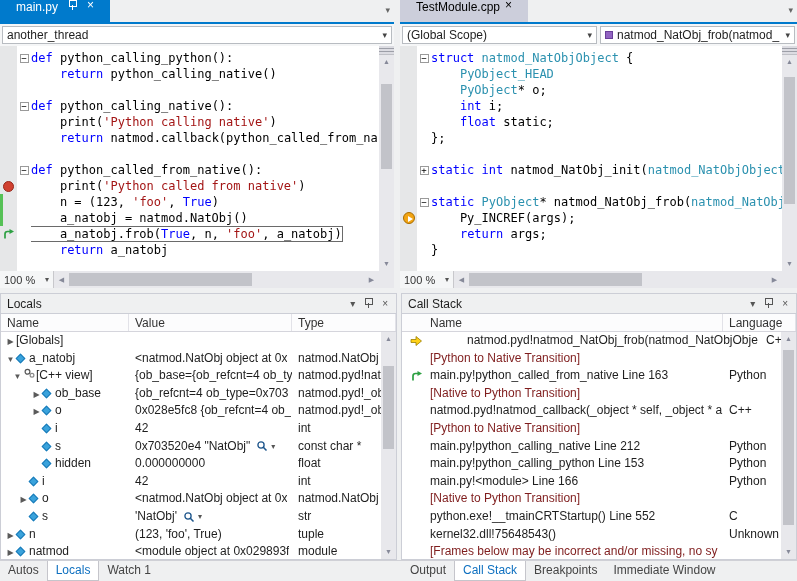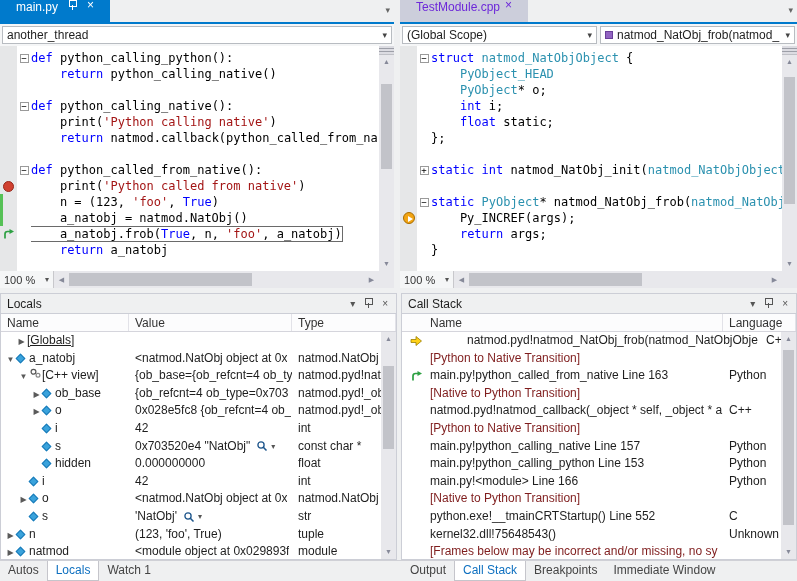--- a/index.html
+++ b/index.html
@@ -10,21 +10,21 @@
   
   .editors { display:flex; height:288px; }
   .pane { display:flex; flex-direction:column; background:#ffffff; }
   .pane.left  { width:394px; }
   .pane.right { width:397px; }
   .vsplit { width:6px; background:#eff0f1; }
 
   .tabstrip { height:22px; background:#eff0f1; display:flex; align-items:stretch; position:relative; }
   .doc-tab { display:flex; align-items:flex-start; gap:5px; padding:0 16px; font-size:12px; cursor:default; }
   .doc-tab.active { background:#007acc; color:#ffffff; }
-  .doc-tab.inactive { background:#cccedb; color:#6d28d9; }
+  .doc-tab.inactive { background:#cccedb; color:#000000; }
   .tab-close { font-size:12px; line-height:10px; }
   .strip-overflow { position:absolute; right:4px; top:5px; color:#666; font-size:9px; }
   .tab-underline { height:2px; background:#007acc; }
 
   .navbar { height:22px; background:#f5f6f7; display:flex; gap:3px; padding:2px 2px; }
   .combo { flex:1; height:18px; background:#ffffff; border:1px solid #b8bcc1; display:flex; align-items:center; padding:0 4px; overflow:hidden; white-space:nowrap; }
   .combo .combo-text { flex:1; overflow:hidden; white-space:nowrap; }
   .combo .combo-btn { color:#444; font-size:9px; padding-left:4px; }
   .ic-method { width:8px; height:8px; background:#9264c2; border:1px solid #6a3f99; margin-right:4px; flex:none; }
 
@@ -353,35 +353,35 @@
         <span class="th-icon">×</span>
       </div>
       <div class="grid-header">
         <div class="gh" style="width:128px;">Name</div>
         <div class="gh" style="width:163px;">Value</div>
         <div class="gh" style="flex:1;">Type</div>
       </div>
       <div class="grid-body">
         <div class="rows" id="locals-rows">
             <div class="grow">
-              <span class="cell" style="width: 128px; flex: 0 0 auto; padding-left: 15px; text-decoration: underline;"><span class="exp">▶</span><span>[Globals]</span></span>
+              <span class="cell" style="width: 128px; flex: 0 0 auto; padding-left: 4px;"><span class="exp">▶</span><span>[Globals]</span></span>
               <span class="cell" style="width: 163px; flex: 0 0 auto; padding-left: 6px; display: flex; align-items: center;">
                 <span style="overflow: hidden; white-space: nowrap;"></span>
               </span>
               <span class="cell" style="flex: 1 1 0%; padding-left: 6px;"></span>
             </div>
             <div class="grow">
               <span class="cell" style="width: 128px; flex: 0 0 auto; padding-left: 4px;"><span class="exp">▼</span><span class="ic-var"></span><span>a_natobj</span></span>
               <span class="cell" style="width: 163px; flex: 0 0 auto; padding-left: 6px; display: flex; align-items: center;">
                 <span style="overflow: hidden; white-space: nowrap;">&lt;natmod.NatObj object at 0x</span>
               </span>
               <span class="cell" style="flex: 1 1 0%; padding-left: 6px;">natmod.NatObj</span>
             </div>
             <div class="grow">
-              <span class="cell" style="width: 128px; flex: 0 0 auto; padding-left: 17px;"><span class="exp">▼</span><svg width="13" height="12" viewBox="0 0 13 12">
+              <span class="cell" style="width: 128px; flex: 0 0 auto; padding-left: 11px;"><span class="exp">▼</span><svg width="13" height="12" viewBox="0 0 13 12">
                   <circle cx="4.5" cy="4.8" r="2.4" fill="none" stroke="#555" stroke-width="1.2"></circle>
                   <circle cx="9" cy="8.3" r="1.9" fill="none" stroke="#888" stroke-width="1.2"></circle>
                 </svg><span>[C++ view]</span></span>
               <span class="cell" style="width: 163px; flex: 0 0 auto; padding-left: 6px; display: flex; align-items: center;">
                 <span style="overflow: hidden; white-space: nowrap;">{ob_base={ob_refcnt=4 ob_ty</span>
               </span>
               <span class="cell" style="flex: 1 1 0%; padding-left: 6px;">natmod.pyd!natm</span>
             </div>
             <div class="grow">
               <span class="cell" style="width: 128px; flex: 0 0 auto; padding-left: 30px;"><span class="exp">▶</span><span class="ic-var"></span><span>ob_base</span></span>
@@ -527,21 +527,21 @@
               <span class="cell" style="width: 293px; flex: 0 0 auto;">natmod.pyd!natmod_callback(_object * self, _object * a</span>
               <span class="cell" style="flex: 1 1 0%; padding-left: 6px;">C++</span>
             </div>
             <div class="grow dim">
               <span class="cs-gutter"></span>
               <span class="cell" style="width: 293px; flex: 0 0 auto;">[Python to Native Transition]</span>
               <span class="cell" style="flex: 1 1 0%; padding-left: 6px;"></span>
             </div>
             <div class="grow">
               <span class="cs-gutter"></span>
-              <span class="cell" style="width: 293px; flex: 0 0 auto;">main.py!python_calling_native Line 157</span>
+              <span class="cell" style="width: 293px; flex: 0 0 auto;">main.py!python_calling_native Line 212</span>
               <span class="cell" style="flex: 1 1 0%; padding-left: 6px;">Python</span>
             </div>
             <div class="grow">
               <span class="cs-gutter"></span>
               <span class="cell" style="width: 293px; flex: 0 0 auto;">main.py!python_calling_python Line 153</span>
               <span class="cell" style="flex: 1 1 0%; padding-left: 6px;">Python</span>
             </div>
             <div class="grow">
               <span class="cs-gutter"></span>
               <span class="cell" style="width: 293px; flex: 0 0 auto;">main.py!&lt;module&gt; Line 166</span>

